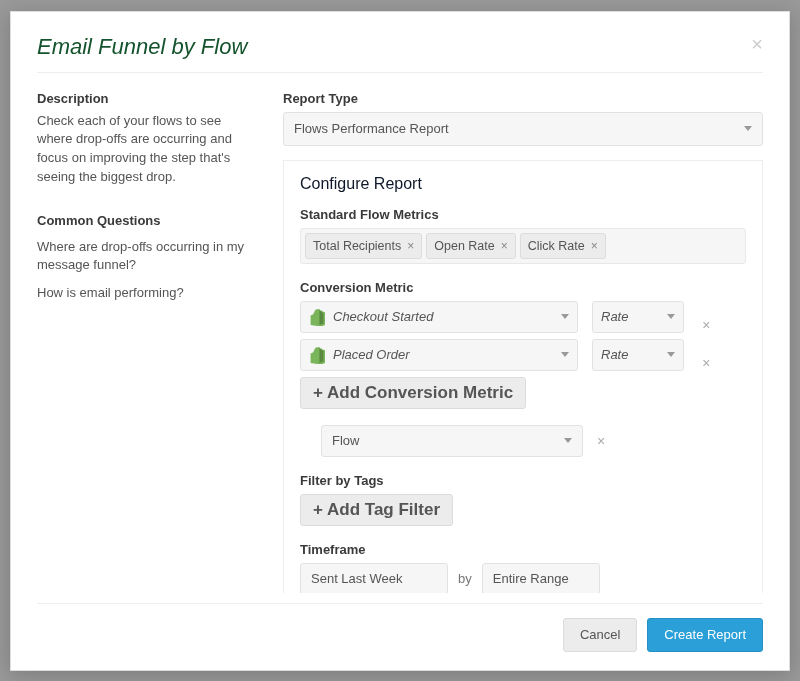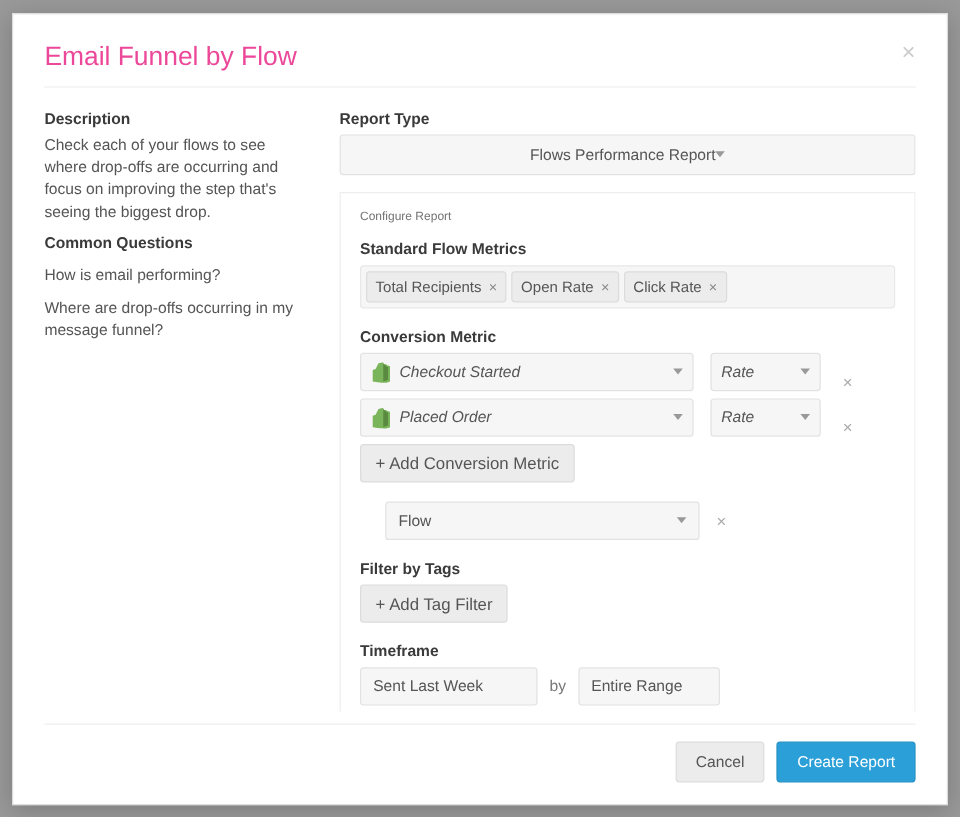--- a/index.html
+++ b/index.html
@@ -27,21 +27,22 @@
     .modal-header {
       display: flex;
       justify-content: space-between;
       align-items: flex-start;
       border-bottom: 1px solid #eee;
       padding-bottom: 12px;
     }
     .modal-title {
       font-size: 22px;
       font-weight: 400;
-      color: #ec4899;
+      color: #14532d;
+      font-style: italic;
     }
     .close-x {
       font-size: 20px;
       color: #ccc;
       cursor: pointer;
       line-height: 1;
     }
     .modal-body {
       display: flex;
       gap: 26px;
@@ -61,61 +62,61 @@
       font-weight: 600;
       font-size: 13px;
       color: #3a3a3a;
       margin-bottom: 6px;
     }
     .desc-text {
       font-size: 13px;
       color: #555;
       line-height: 1.45;
     }
-    .cq-block { margin-top: 8px; }
+    .cq-block { margin-top: 26px; }
     .cq-item {
       font-size: 13px;
       color: #555;
       margin-top: 10px;
       line-height: 1.4;
     }
     .field-label {
       font-weight: 600;
       font-size: 13px;
       color: #3a3a3a;
       margin-bottom: 6px;
     }
     .select-wide {
       width: 100%;
       height: 34px;
       background: #f6f6f6;
       border: 1px solid #e2e2e2;
       border-radius: 3px;
       display: flex;
       align-items: center;
-      justify-content: center;
-      padding: 0 24px;
+      justify-content: space-between;
+      padding: 0 10px;
       color: #555;
       cursor: pointer;
     }
     .caret {
       width: 0; height: 0;
       border-left: 4px solid transparent;
       border-right: 4px solid transparent;
       border-top: 5px solid #999;
     }
     .config-box {
       border: 1px solid #eee;
       margin-top: 14px;
       padding: 14px 16px 8px 16px;
     }
     .config-title {
-      font-size: 10px;
+      font-size: 16px;
       font-weight: 400;
-      color: #737373;
+      color: #0f172a;
       margin-bottom: 14px;
     }
     .chips-row {
       background: #f6f6f6;
       border: 1px solid #e8e8e8;
       border-radius: 3px;
       padding: 4px;
       display: flex;
       gap: 4px;
       flex-wrap: wrap;
@@ -167,24 +168,24 @@
       color: #aaa; cursor: pointer; font-size: 14px; padding: 0 4px;
     }
     .btn {
       display: inline-flex;
       align-items: center;
       height: 32px;
       background: #ececec;
       border: 1px solid #dcdcdc;
       border-radius: 3px;
       padding: 0 12px;
-      font-size: 14px;
-      color: #555;
-      cursor: pointer;
-      font-weight: 400;
+      font-size: 17px;
+      color: #555;
+      cursor: pointer;
+      font-weight: 700;
     }
     .group-row {
       display: flex;
       align-items: center;
       gap: 10px;
       margin-left: 21px;
     }
     .group-select {
       width: 262px;
       height: 32px;
@@ -262,22 +263,22 @@
     <div class="close-x">×</div>
   </div>
 
   <div class="modal-body">
     <div class="left-col">
       <div class="section-heading">Description</div>
       <div class="desc-text">Check each of your flows to see where drop-offs are occurring and focus on improving the step that's seeing the biggest drop.</div>
 
       <div class="cq-block">
         <div class="section-heading">Common Questions</div>
+        <div class="cq-item">Where are drop-offs occurring in my message funnel?</div>
         <div class="cq-item">How is email performing?</div>
-        <div class="cq-item">Where are drop-offs occurring in my message funnel?</div>
       </div>
     </div>
 
     <div class="right-col">
       <div class="field-label">Report Type</div>
       <div class="select-wide">
         <span>Flows Performance Report</span>
         <span class="caret"></span>
       </div>
 

